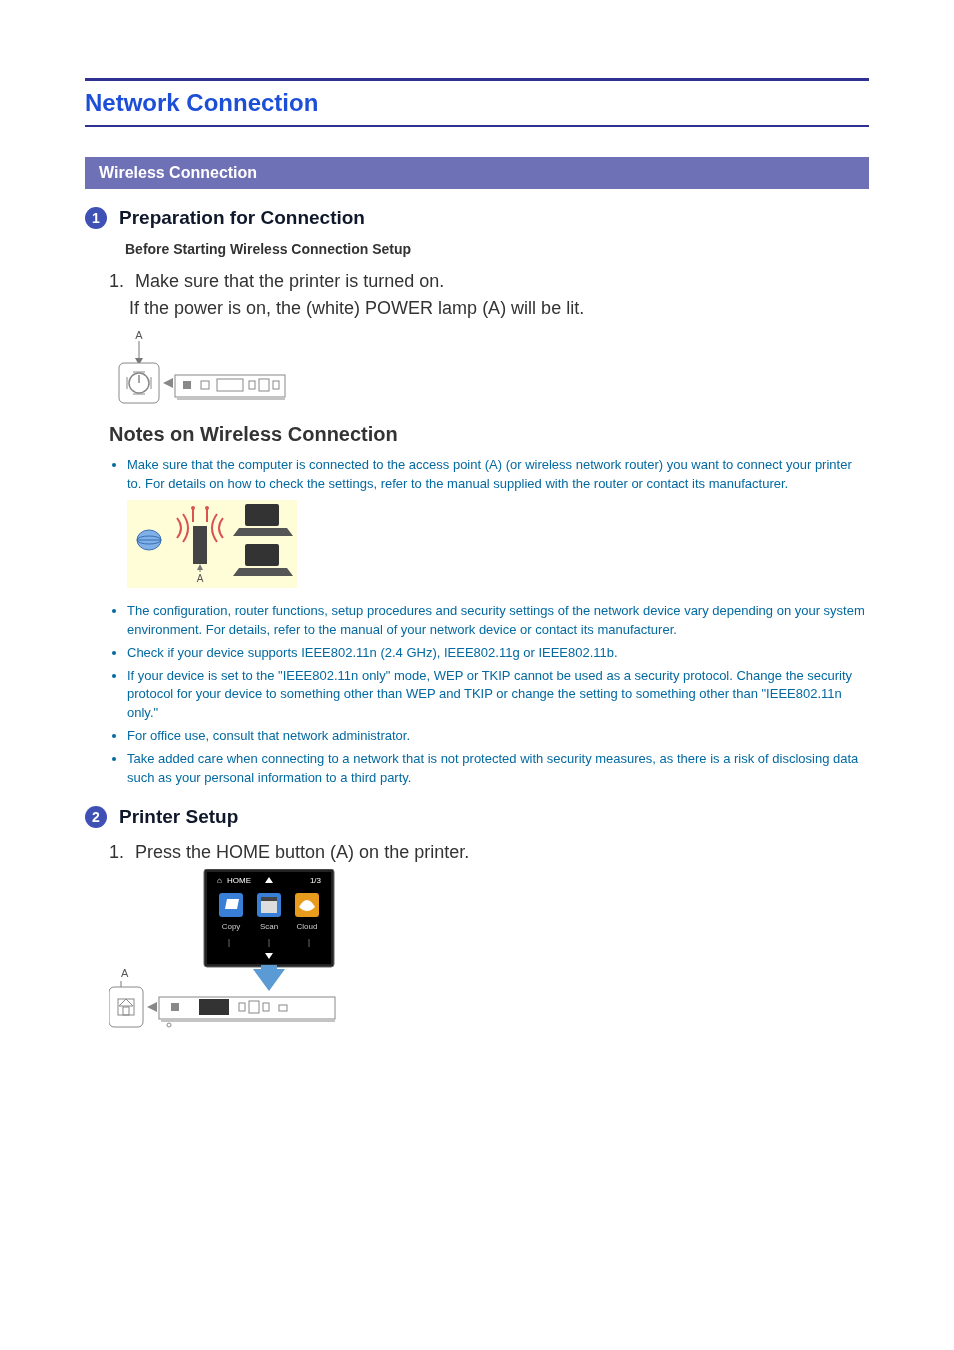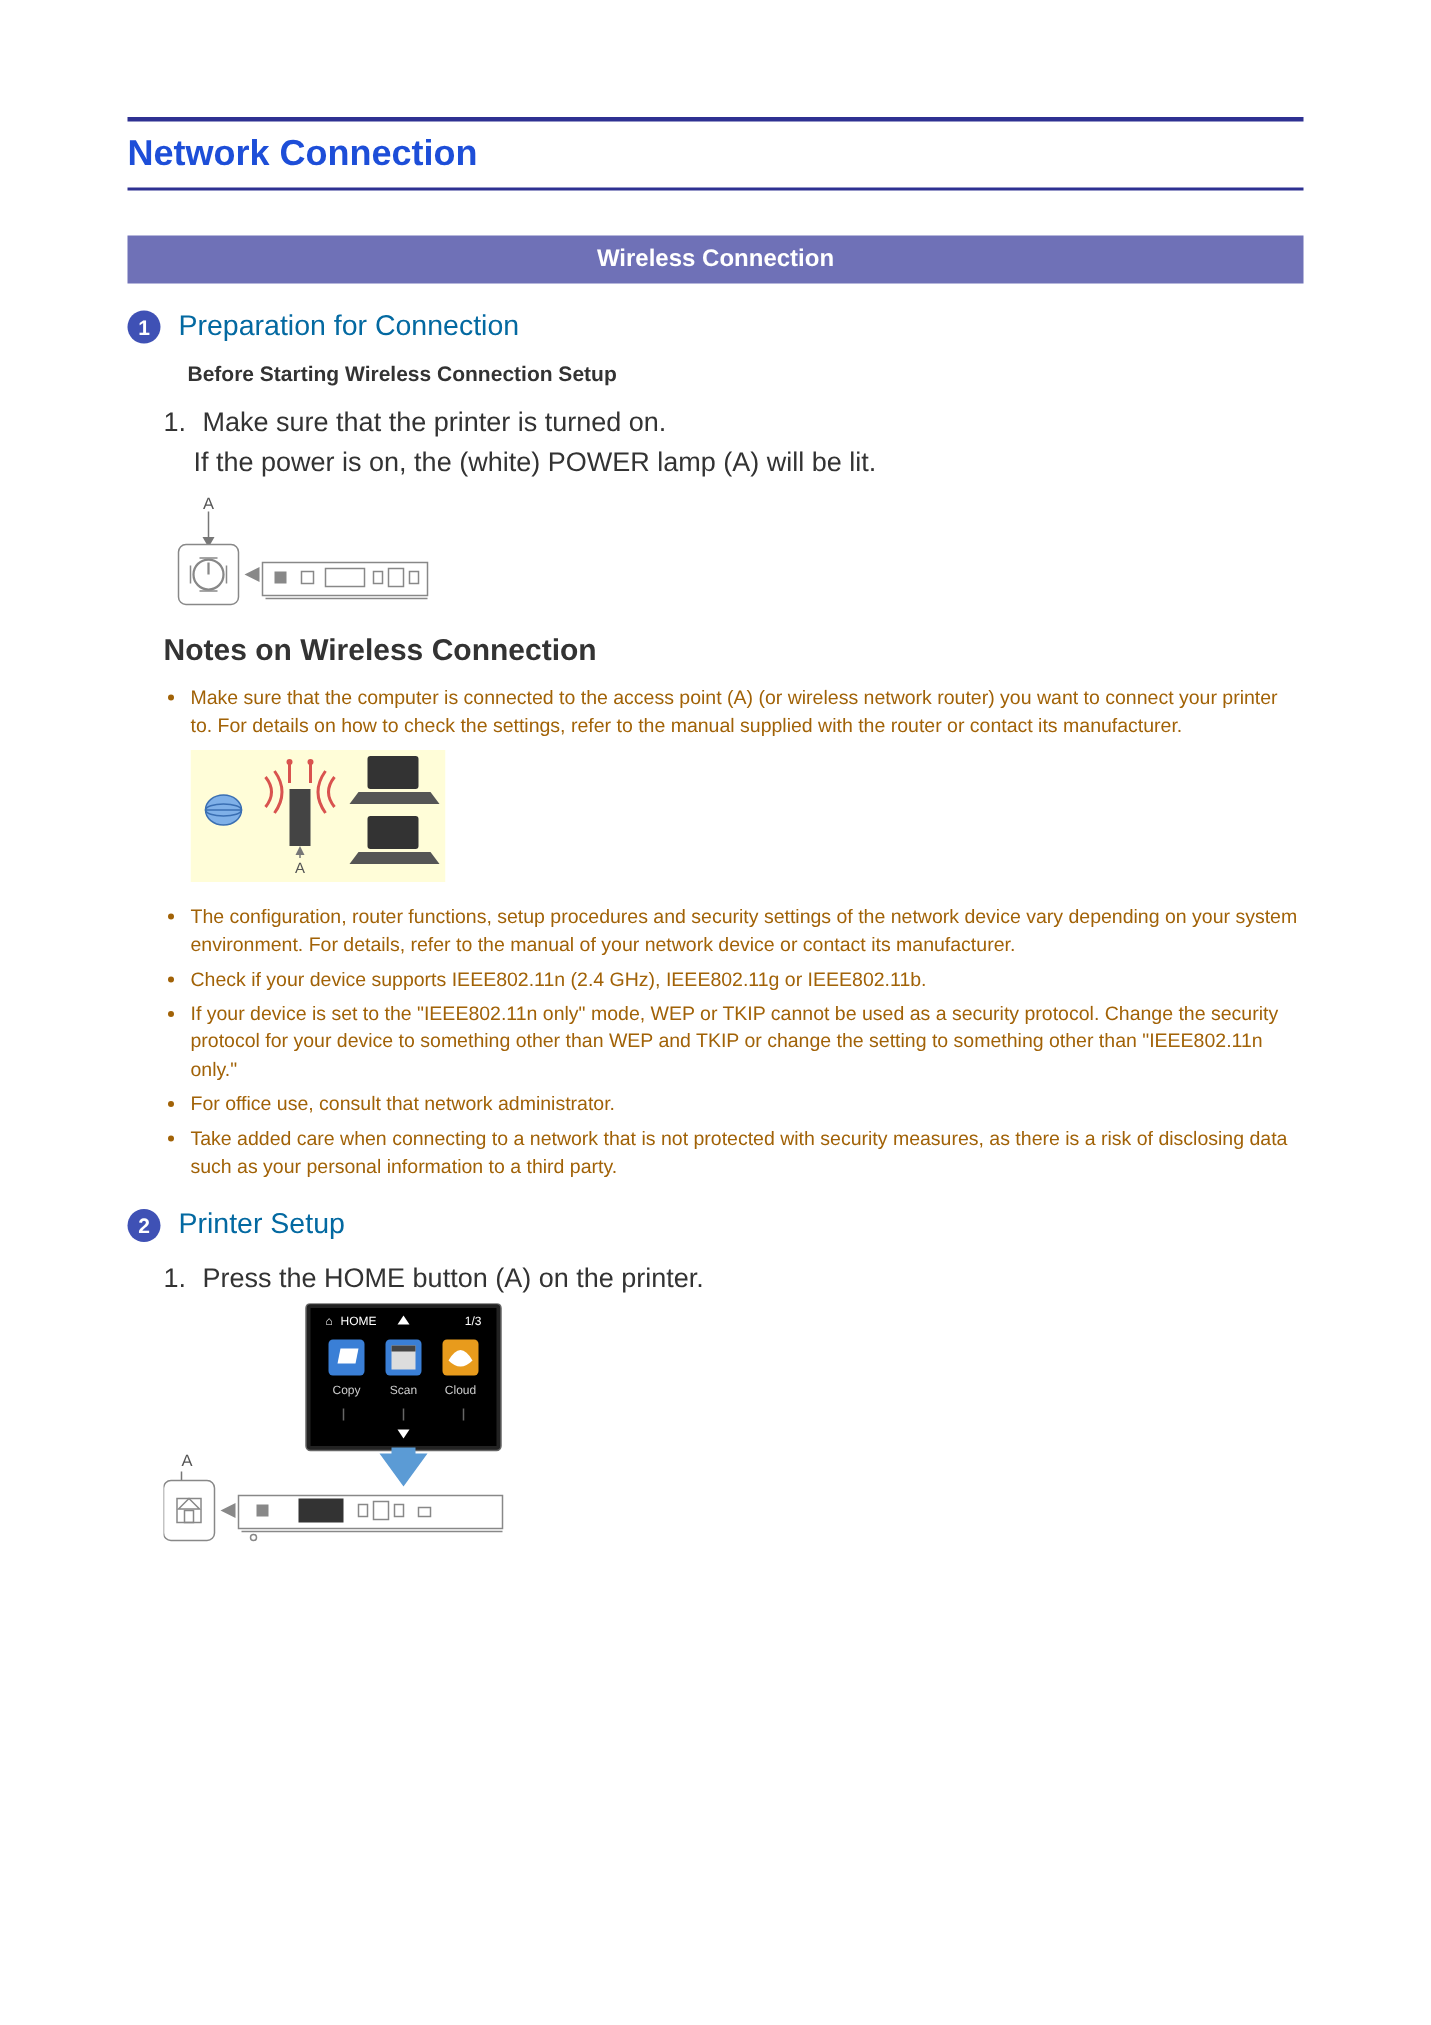--- a/index.html
+++ b/index.html
@@ -24,21 +24,20 @@
       padding: 8px 0;
       margin-bottom: 30px;
     }
     .sub-title {
       background: #6F71B7;
       color: #fff;
       font-size: 16px;
       font-weight: bold;
       padding: 7px 14px;
       margin-bottom: 18px;
-      text-align: center;
     }
     .section-row {
       display: flex;
       align-items: center;
       margin-bottom: 12px;
     }
     .num-badge {
       width: 22px;
       height: 22px;
       border-radius: 50%;
@@ -46,23 +45,23 @@
       color: #fff;
       font-weight: bold;
       font-size: 14px;
       display: flex;
       align-items: center;
       justify-content: center;
       margin-right: 12px;
       flex-shrink: 0;
     }
     .section-title {
-      color: #0369a1;
+      color: #0f172a;
       font-size: 19px;
-      font-weight: normal;
+      font-weight: bold;
     }
     .bold-sub {
       font-weight: bold;
       font-size: 14px;
       margin-left: 40px;
       margin-bottom: 12px;
     }
     .step-text {
       font-size: 18px;
       margin-left: 24px;
@@ -74,21 +73,21 @@
     }
     .notes-title {
       font-weight: bold;
       font-size: 20px;
       margin-left: 24px;
       margin-bottom: 10px;
     }
     .bullet-list {
       margin-left: 24px;
       font-size: 13px;
-      color: #a16207;
+      color: #0369a1;
     }
     .bullet-list li {
       list-style: disc;
       margin-left: 18px;
       margin-bottom: 4px;
       line-height: 1.45;
     }
     svg { display:block }
   </style>
 </head>

